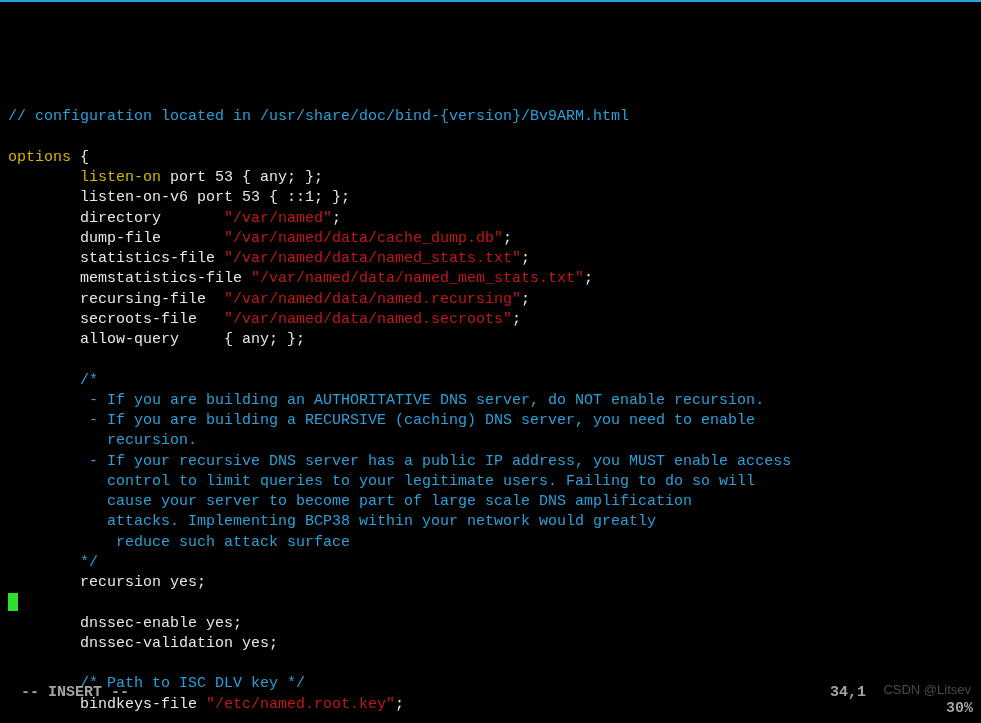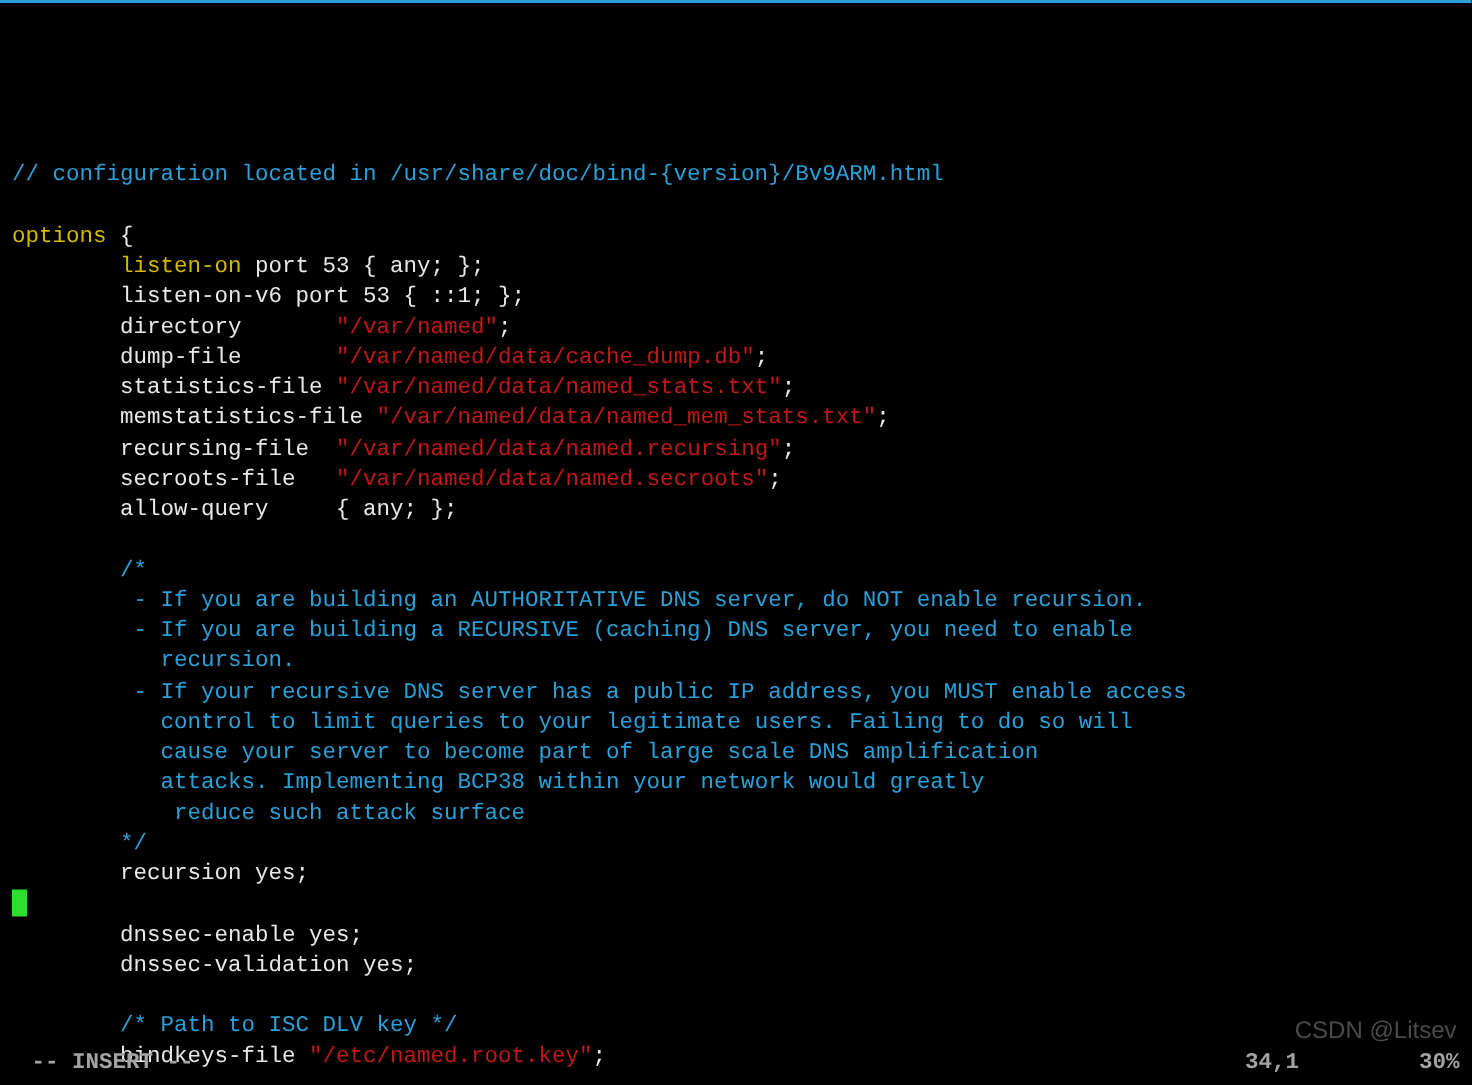--- a/index.html
+++ b/index.html
@@ -35,27 +35,27 @@
     bottom: 4px;
     left: 21px;
     right: 8px;
     color: #a3a3a3;
     font-weight: bold;
     display: flex;
   }
   .status-mode  { flex: 0 0 auto; }
   .status-fill  { flex: 1 1 auto; }
   .status-pos   { flex: 0 0 auto; padding-right: 80px; text-align: center; }
-  .status-pct   { flex: 0 0 auto; }
+  .status-pct   { flex: 0 0 auto; margin-top: 16px; }
   .watermark {
     position: absolute;
     bottom: 24px;
     right: 10px;
     color: #6a6a6a;
-    font-size: 16px;
+    font-size: 13px;
     font-family: Arial, sans-serif;
     white-space: nowrap;
     opacity: 0.7;
   }
 </style>
 </head>
 <body>
 
 
 

